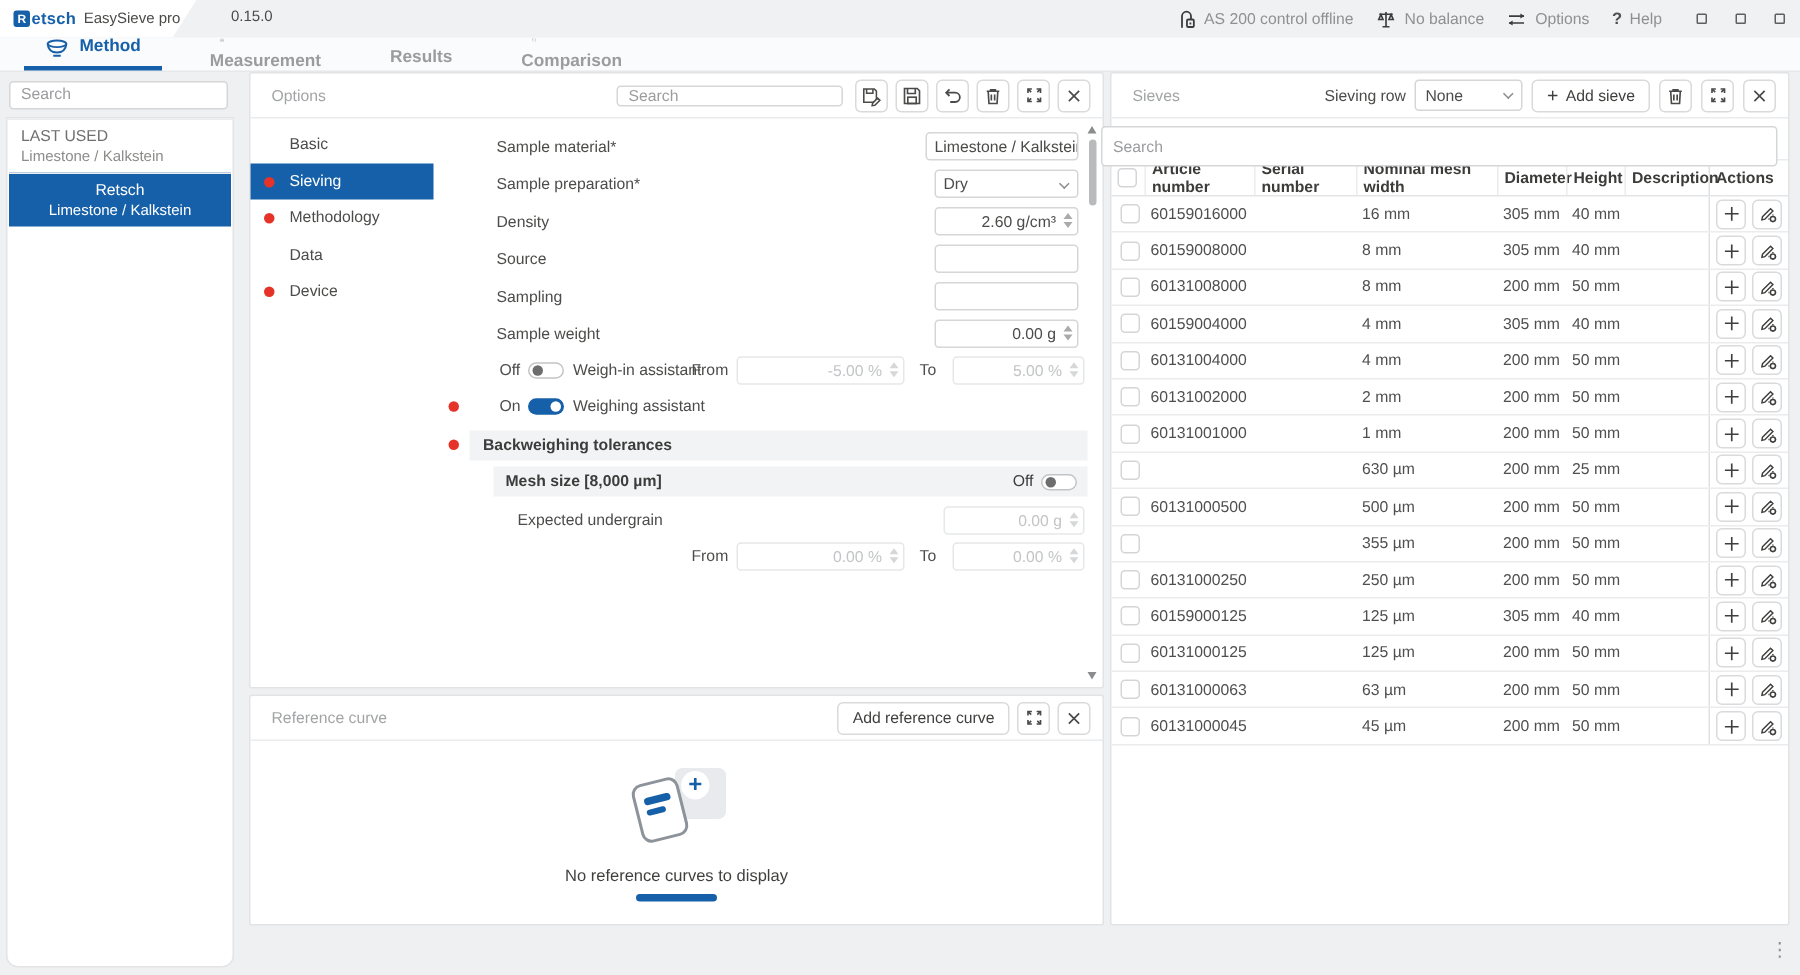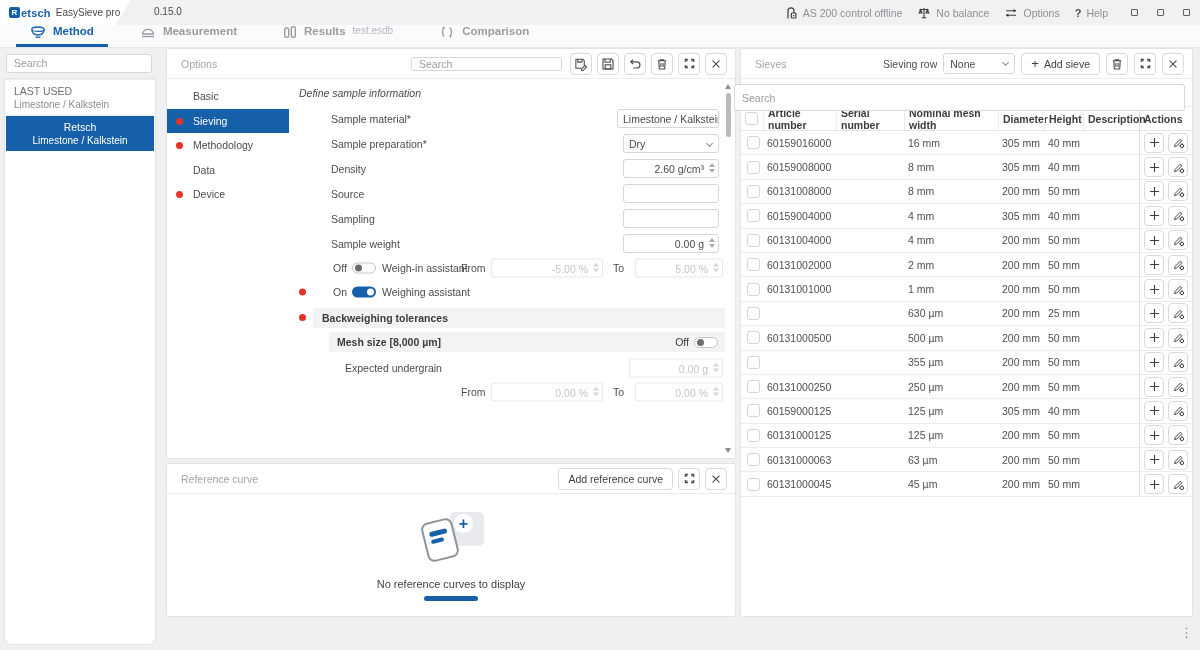--- a/index.html
+++ b/index.html
@@ -30,21 +30,21 @@
   .status-item svg{display:block;}
   .win-controls{display:flex;align-items:center;gap:19px;margin-left:8px;}
   .win-btn{width:7px;height:7px;border:1.3px solid #5f5f5f;border-radius:1px;background:transparent;}
 
   
   .tabrow{position:absolute;left:0;top:25px;width:1200px;height:23px;background:#fafbfc;border-bottom:1px solid #e6e8ea;
     display:flex;align-items:stretch;padding-left:16px;}
   .tab{display:flex;align-items:flex-start;gap:7px;font-size:11.5px;font-weight:bold;color:#9a9c9e;padding:0 14px;cursor:pointer;}
   .tab.active{color:var(--blue);border-bottom:3px solid var(--blue);}
   .tab .suffix{font-weight:normal;font-size:10px;color:#b5b7ba;}
-  .tab + .tab{margin-left:18px;}
+  .tab + .tab{margin-left:18px;flex-direction:column;}
 
   
   .sidebar-search{position:absolute;left:6px;top:53px;width:146px;height:19px;}
   input.search{width:100%;height:100%;border:1px solid var(--ctl-border);border-radius:3px;background:#fff;
     font-size:10.5px;padding:0 7px;color:var(--txt);outline:none;}
   input.search::placeholder{color:#9b9c9e;}
   .sidebar-list{position:absolute;left:4px;top:78px;width:152px;height:567px;background:#fff;
     border:1px solid #e3e4e6;border-radius:0 0 8px 8px;}
   .sb-group-title{font-size:10.5px;color:#6f6f6e;padding:6px 9px 3px;}
   .sb-group-empty{height:13px;background:#f2f3f5;margin:1px;}
@@ -312,21 +312,20 @@
           </div>
         <div class="nav-item">
             <span>Data</span>
           </div>
         <div class="nav-item">
             <span class="dot"></span>
             <span>Device</span>
           </div>
       </div>
       <div class="opt-form">
-        <div class="form-heading">Define sample information</div>
 
 
         <div class="field-row">
           <span>Sample material*</span>
           <span class="ctl txt-input">Limestone / Kalkstein</span>
         </div>
         <div class="field-row">
           <span>Sample preparation*</span>
           <span class="ctl select">
               <span>Dry</span>

